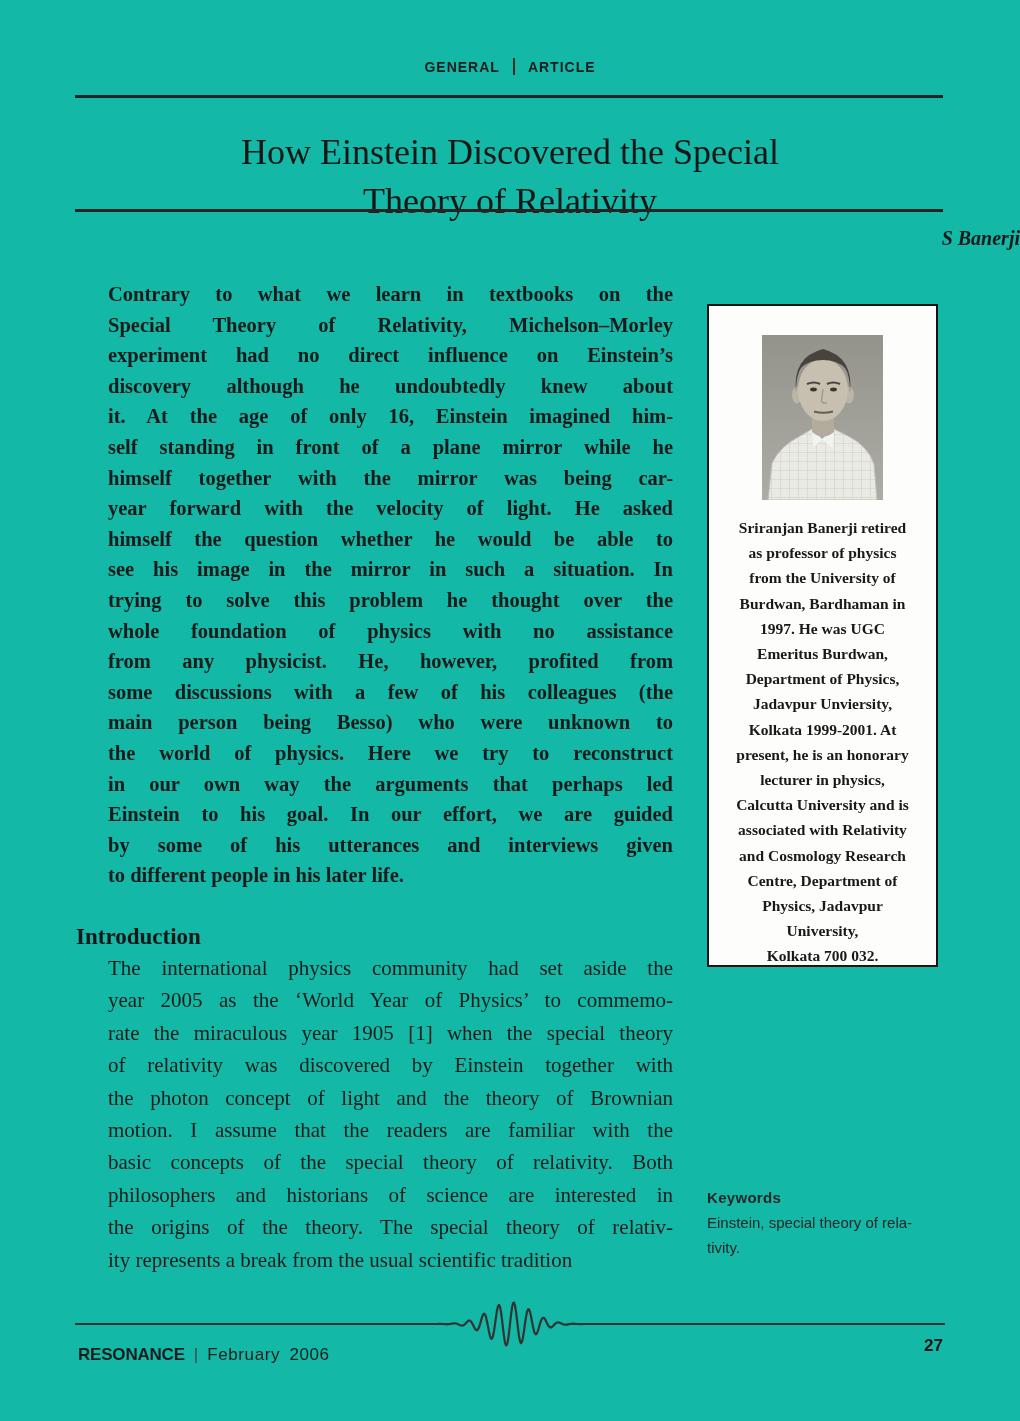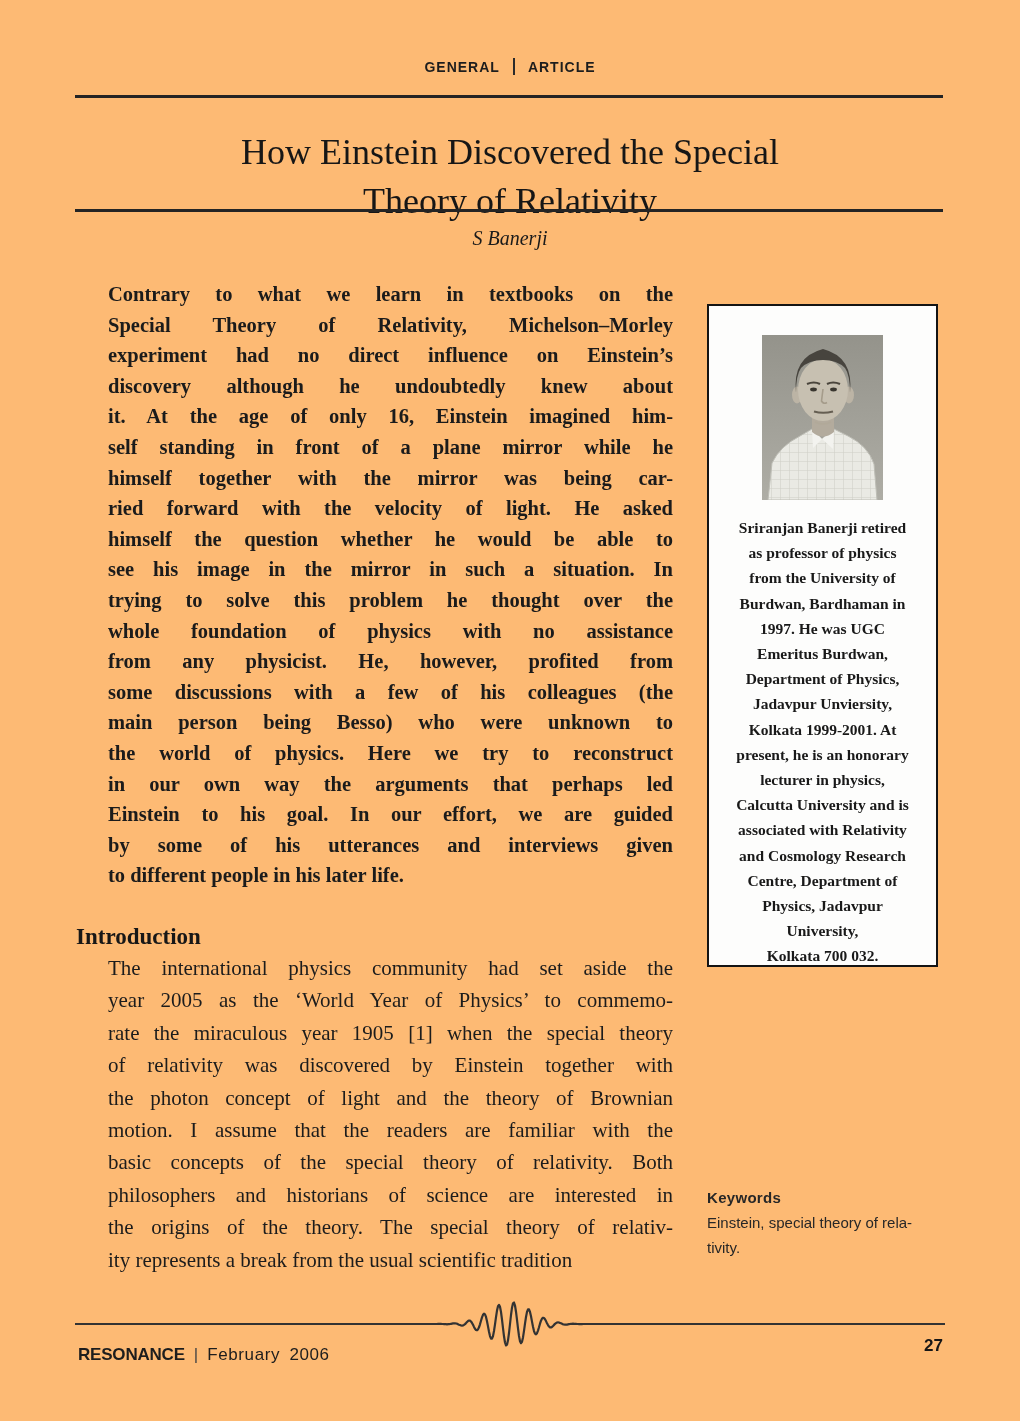--- a/index.html
+++ b/index.html
@@ -1,30 +1,30 @@
 <!DOCTYPE html>
 <html><head>
 <meta charset="utf-8">
 <style>
   html,body{margin:0;padding:0;background:#ffffff;}
-  .page{position:relative;width:1020px;height:1421px;background:#fdba74;color:#1b1b1b;overflow:hidden;
+  .page{position:relative;width:1020px;height:1421px;background:#14b8a6;color:#1b1b1b;overflow:hidden;
         font-family:"Liberation Serif",serif;}
 
   .cat{position:absolute;top:58px;left:0;right:0;display:flex;justify-content:center;align-items:center;
        gap:13px;font-family:"Liberation Sans",sans-serif;font-weight:700;font-size:14px;letter-spacing:1px;color:#1d1d1d;}
   .cat .vbar{width:2px;height:17px;background:#2a2a2a;}
 
   .rule{position:absolute;left:75px;width:868px;height:2.5px;background:#242424;}
   .rule1{top:95px;}
   .rule2{top:209px;}
 
   .title{position:absolute;top:104px;left:0;right:0;text-align:center;
          font-size:36px;line-height:49px;color:#161616;font-weight:400;}
-  .author{position:absolute;top:227px;left:0;right:0;text-align:center;
-          font-style:italic;font-weight:400;font-size:20px;color:#1a1a1a;}
+  .author{position:absolute;top:227px;left:0;right:0;text-align:right;
+          font-style:italic;font-weight:700;font-size:20px;color:#1a1a1a;}
 
   .abstract{position:absolute;left:76px;top:279px;width:597px;
             font-weight:700;font-size:20.5px;line-height:30.6px;color:#1b1b1b;}
   .jlines>div{text-align:justify;text-align-last:justify;margin-left:32px;}
   .jlines>div:last-child{text-align-last:left;}
 
   .biobox{position:absolute;left:707px;top:304px;width:231px;height:663px;border:2px solid #141414;
           box-sizing:border-box;text-align:center;background:#fdfdfc;}
   .photo{margin-top:29px;width:121px;height:165px;display:inline-block;}
   .bio{margin-top:11px;font-weight:700;font-size:15.5px;line-height:25.2px;color:#191919;}
@@ -71,21 +71,21 @@
   <div class="author">S Banerji</div>
 
   <div class="abstract jlines">
       <div>Contrary to what we learn in textbooks on the</div>
       <div>Special Theory of Relativity, Michelson–Morley</div>
       <div>experiment had no direct influence on Einstein’s</div>
       <div>discovery although he undoubtedly knew about</div>
       <div>it. At the age of only 16, Einstein imagined him-</div>
       <div>self standing in front of a plane mirror while he</div>
       <div>himself together with the mirror was being car-</div>
-      <div>ried forward with the velocity of light. He asked</div>
+      <div>year forward with the velocity of light. He asked</div>
       <div>himself the question whether he would be able to</div>
       <div>see his image in the mirror in such a situation. In</div>
       <div>trying to solve this problem he thought over the</div>
       <div>whole foundation of physics with no assistance</div>
       <div>from any physicist. He, however, profited from</div>
       <div>some discussions with a few of his colleagues (the</div>
       <div>main person being Besso) who were unknown to</div>
       <div>the world of physics. Here we try to reconstruct</div>
       <div>in our own way the arguments that perhaps led</div>
       <div>Einstein to his goal. In our effort, we are guided</div>

